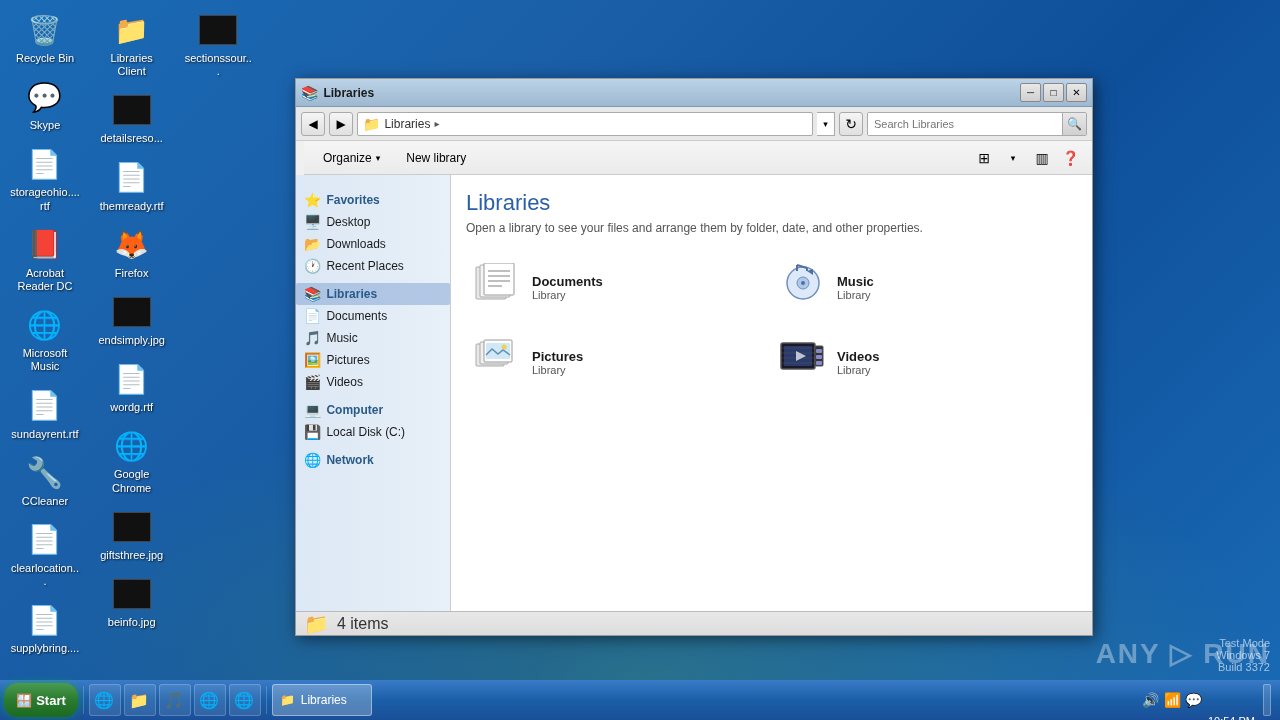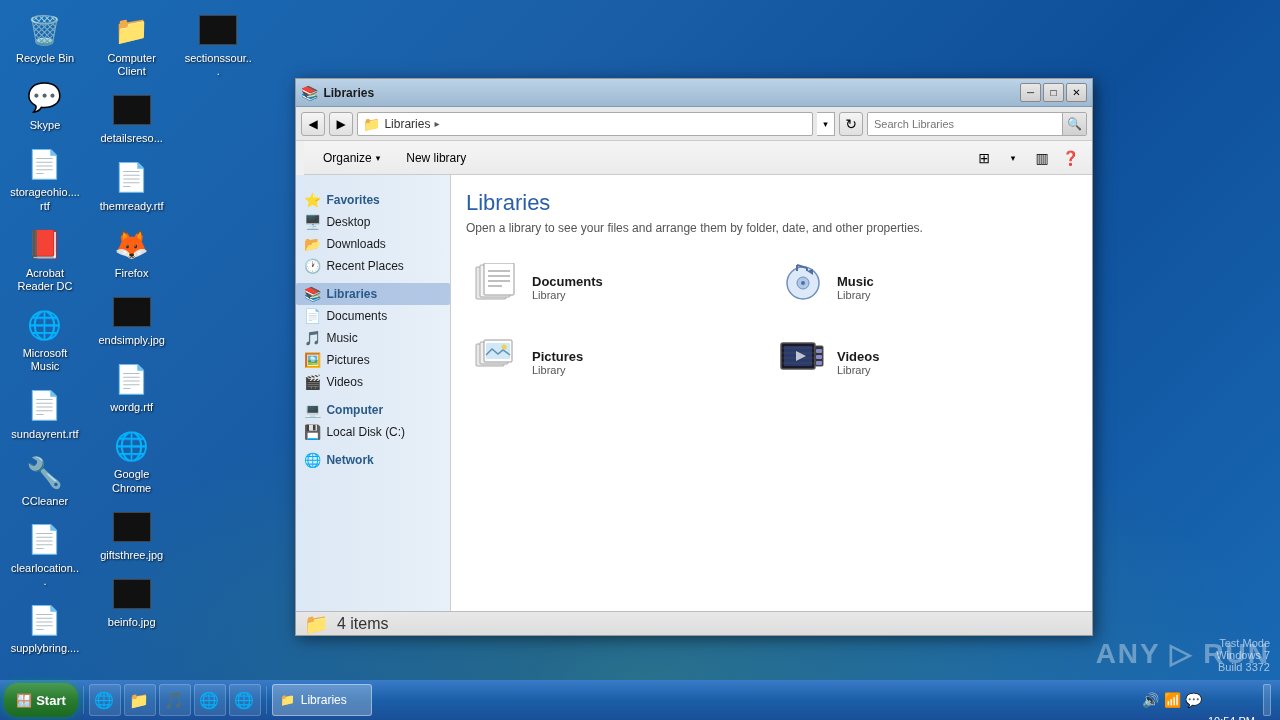--- a/index.html
+++ b/index.html
@@ -496,21 +496,21 @@
     <div class="icon-label">clearlocation...</div>
   </div>
 
   <div class="desktop-icon">
     <div class="icon-img">📄</div>
     <div class="icon-label">supplybring....</div>
   </div>
 
   <div class="desktop-icon">
     <div class="icon-img" style="color:#c00;">📁</div>
-    <div class="icon-label">Computer Client</div>
+    <div class="icon-label">Libraries Client</div>
   </div>
 
   <div class="desktop-icon">
     <div class="icon-img">
         <div class="black-thumb"></div>
       </div>
     <div class="icon-label">detailsreso...</div>
   </div>
 
   <div class="desktop-icon">

